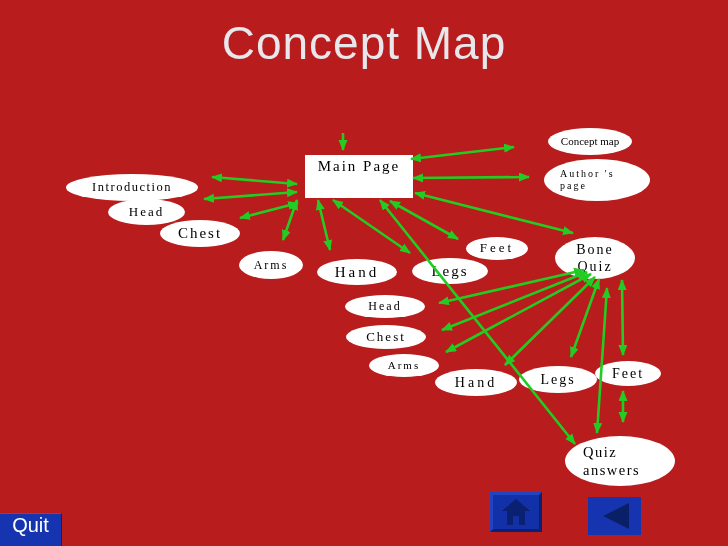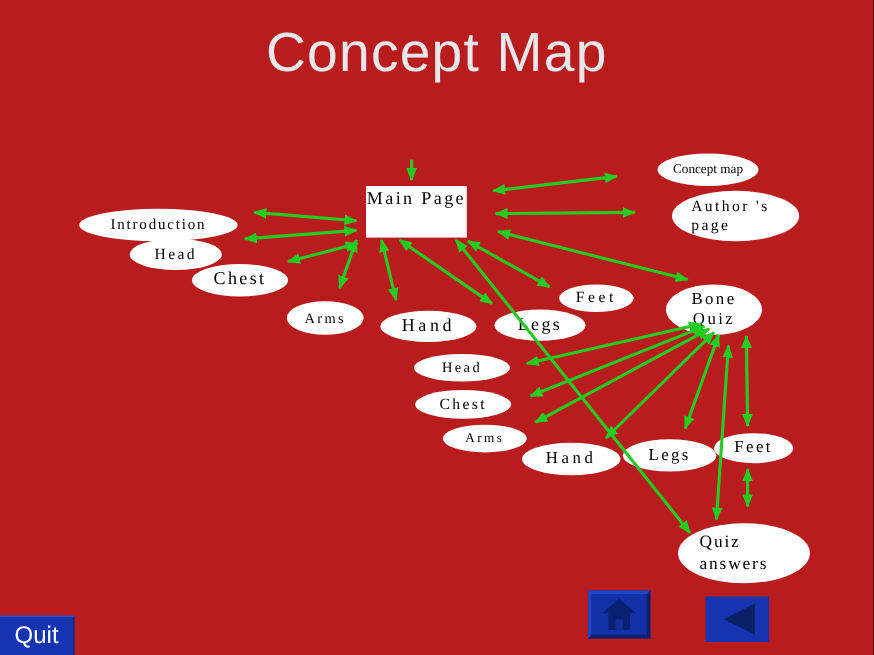--- a/index.html
+++ b/index.html
@@ -5,50 +5,50 @@
   html,body{margin:0;padding:0;background:#000;}
   #slide{position:relative;width:728px;height:546px;background:#b91c1c;overflow:hidden;
          font-family:"Liberation Serif",serif;}
   #page-title{position:absolute;top:16px;left:0;width:100%;text-align:center;
               font-family:"Liberation Sans",sans-serif;font-size:46px;font-weight:400;
               color:#e8e8ec;letter-spacing:1px;}
   .box{position:absolute;background:#fff;color:#000;box-sizing:border-box;}
   #title-page-box{left:292px;top:86px;width:119px;height:45px;font-size:11.5px;
                   font-weight:600;line-height:1.45;padding:4px 0 0 8px;letter-spacing:0.5px;
                   white-space:pre-line;}
-  #main-page-box{left:305px;top:155px;width:84px;height:43px;font-size:15px;
+  #main-page-box{left:305px;top:155px;width:108px;height:43px;font-size:15px;
                  letter-spacing:2px;text-align:center;padding-top:3px;}
   .node{position:absolute;background:#fff;color:#000;border-radius:50%;
         display:flex;align-items:center;justify-content:center;text-align:center;
         white-space:pre-line;box-sizing:border-box;line-height:1.25;}
   .node.left-text{justify-content:flex-start;text-align:left;}
   #node-introduction{left:66px;top:163px;width:132px;height:27px;font-size:12.5px;letter-spacing:1.5px;margin-top:11px;}
   #node-head-top{left:108px;top:199px;width:77px;height:26px;font-size:13px;letter-spacing:2px;}
   #node-chest-top{left:160px;top:220px;width:80px;height:27px;font-size:15px;letter-spacing:2px;}
   #node-arms-top{left:239px;top:251px;width:64px;height:28px;font-size:12px;letter-spacing:2px;}
   #node-hand-top{left:317px;top:259px;width:80px;height:26px;font-size:15px;letter-spacing:3px;}
   #node-legs-top{left:412px;top:258px;width:76px;height:26px;font-size:15px;letter-spacing:2px;}
   #node-feet-top{left:466px;top:237px;width:62px;height:23px;font-size:13px;letter-spacing:3px;}
   #node-concept-map{left:548px;top:128px;width:84px;height:27px;font-size:11px;letter-spacing:0px;}
-  #node-authors-page{left:560px;top:159px;width:106px;height:42px;font-size:13px;
+  #node-authors-page{left:544px;top:159px;width:106px;height:42px;font-size:10px;
                      letter-spacing:2px;padding-left:16px;}
   #node-bone-quiz{left:555px;top:237px;width:80px;height:42px;font-size:14px;letter-spacing:2px;}
   #node-head-bottom{left:345px;top:295px;width:80px;height:23px;font-size:12px;letter-spacing:2px;}
   #node-chest-bottom{left:346px;top:325px;width:80px;height:24px;font-size:13px;letter-spacing:2px;}
   #node-arms-bottom{left:369px;top:354px;width:70px;height:23px;font-size:11px;letter-spacing:2px;}
   #node-hand-bottom{left:435px;top:369px;width:82px;height:27px;font-size:14px;letter-spacing:3px;}
   #node-legs-bottom{left:519px;top:366px;width:78px;height:27px;font-size:14px;letter-spacing:2px;}
   #node-feet-bottom{left:595px;top:361px;width:66px;height:25px;font-size:14px;letter-spacing:2px;}
   #node-quiz-answers{left:565px;top:436px;width:110px;height:50px;font-size:14.5px;
                      letter-spacing:1.5px;padding-left:18px;}
   #edges{position:absolute;left:0;top:0;pointer-events:none;}
   #quit-button{position:absolute;left:0;top:513px;width:62px;height:33px;background:#1634b0;
                border-top:1px solid #3a57c8;border-right:1px solid #0c2070;
                color:#fff;font-family:"Liberation Sans",sans-serif;font-size:20px;
-               display:flex;align-items:center;justify-content:center;cursor:pointer;box-sizing:border-box;}
+               display:flex;align-items:flex-start;justify-content:center;cursor:pointer;box-sizing:border-box;}
   #home-button{position:absolute;left:490px;top:492px;width:52px;height:40px;background:#1230a8;
                border:3px solid #2244c0;border-right-color:#0c2070;border-bottom-color:#0c2070;
                display:flex;align-items:center;justify-content:center;cursor:pointer;box-sizing:border-box;}
   #back-button{position:absolute;left:588px;top:497px;width:53px;height:38px;background:#1634b0;
                display:flex;align-items:center;justify-content:center;cursor:pointer;box-sizing:border-box;}
 </style>
 </head>
 <body>
 
 <div id="slide">

